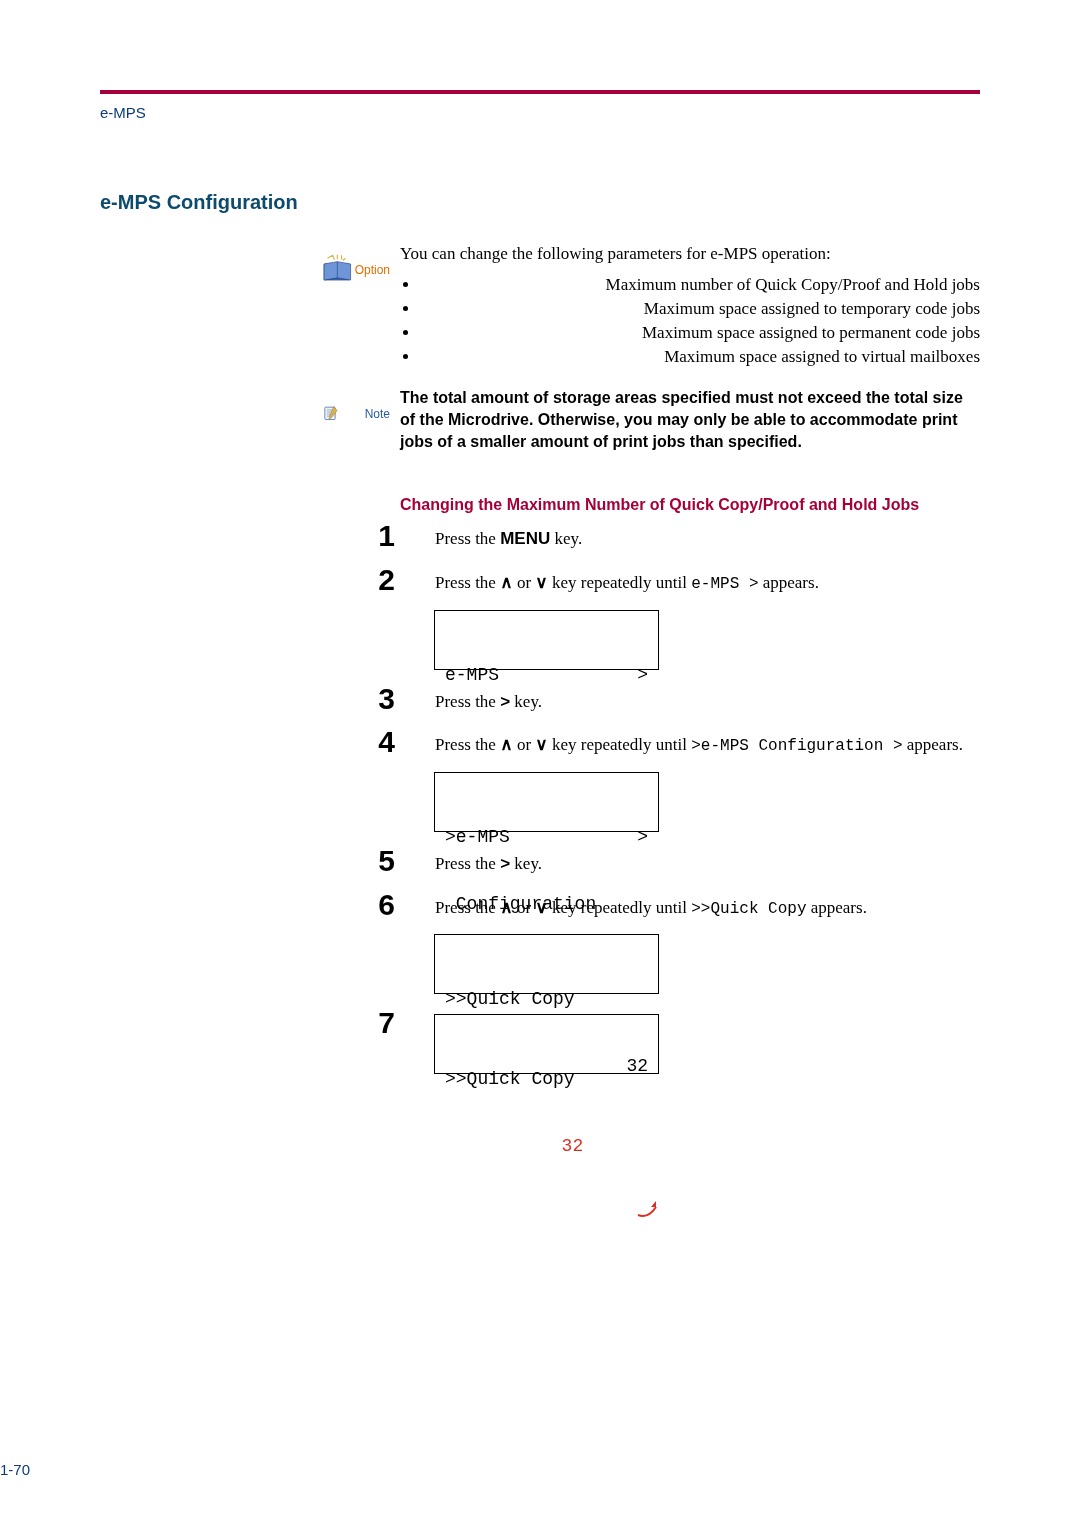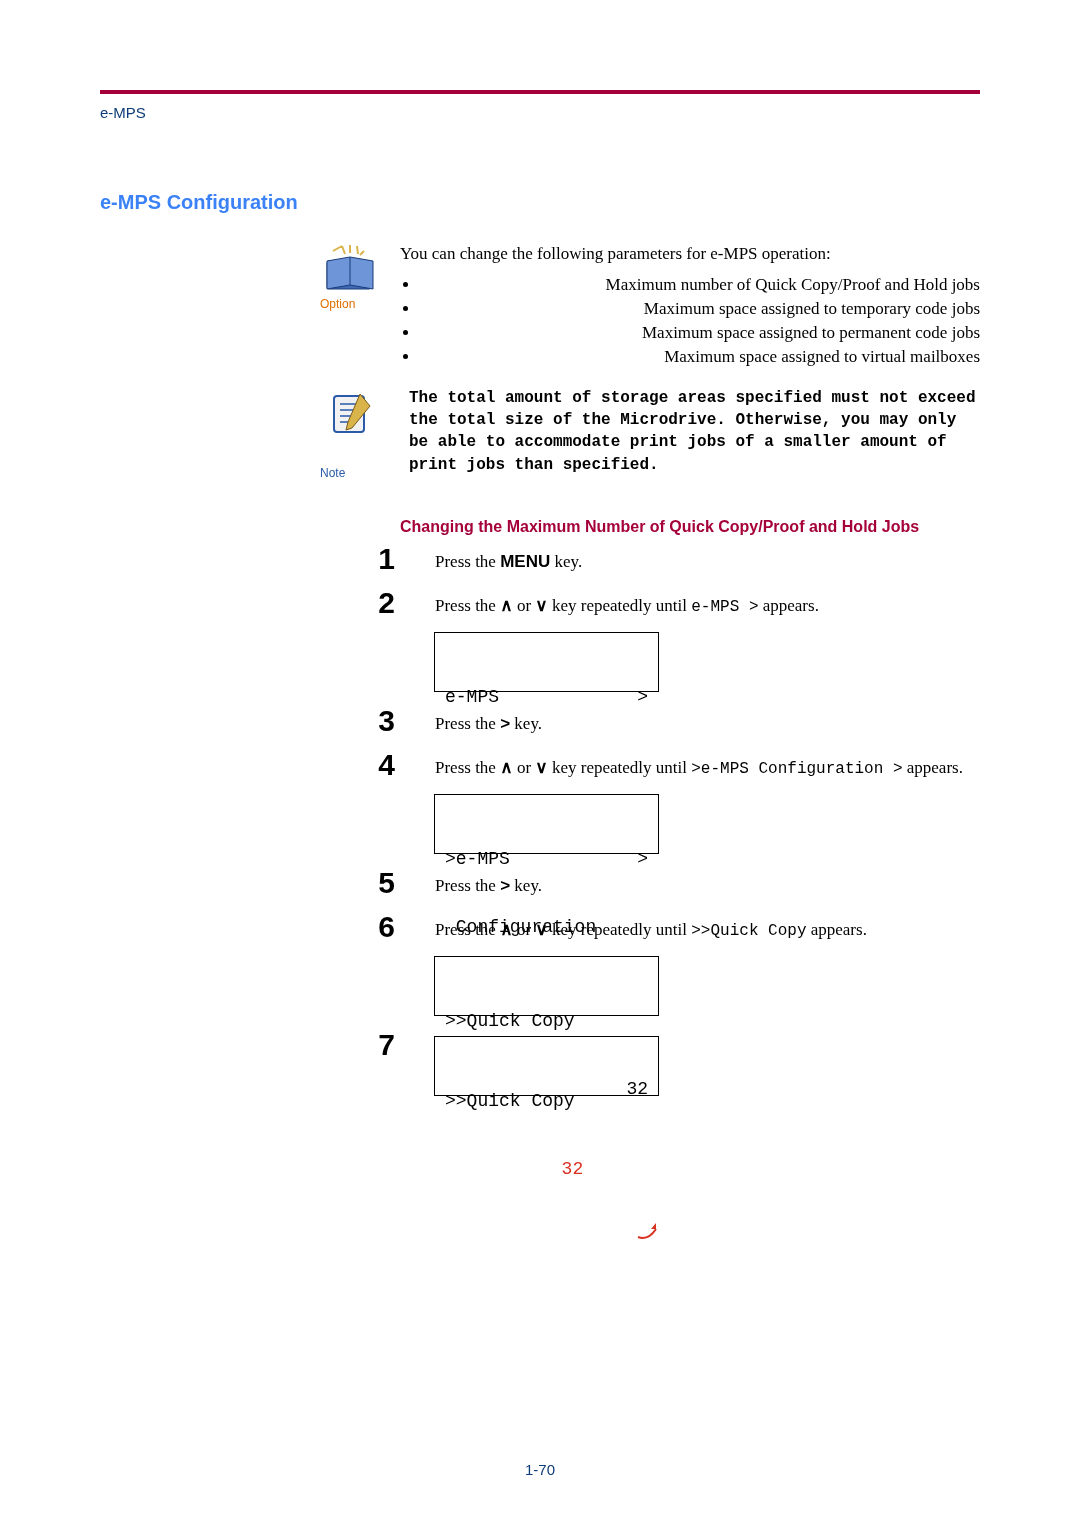--- a/index.html
+++ b/index.html
@@ -21,32 +21,33 @@
     border-top: 4px solid #a5003a;
     margin-bottom: 10px;
   }
   .header-label {
     color: #0c3c78;
     font-family: Arial, Helvetica, sans-serif;
     font-size: 15px;
     margin-bottom: 70px;
   }
   .section-title {
-    color: #3b82f6;
+    color: #0c4a6e;
     font-family: Arial, Helvetica, sans-serif;
     font-weight: bold;
     font-size: 20px;
     margin-bottom: 28px;
   }
   .icon-col {
     position: absolute;
     left: 320px;
     width: 70px;
     display: flex;
-    flex-direction: column;
+    flex-direction: row;
+    align-items: center;
   }
   .icon-svg {
     width: 60px;
     height: 52px;
   }
   .icon-label {
     font-family: Arial, Helvetica, sans-serif;
     font-size: 12px;
     color: #e07000;
     margin-top: 3px;
@@ -71,25 +72,24 @@
   .bullet-list li {
     margin-bottom: 4px;
     font-size: 17px;
   }
   .note-row {
     position: relative;
     margin-left: 300px;
     margin-bottom: 40px;
   }
   .note-bold {
-    font-family: Liberation Mono, monospace;
+    font-family: Liberation Sans, sans-serif;
     font-weight: bold;
     font-size: 16px;
     line-height: 1.4;
-    margin-left: 9px;
   }
   .sub-heading {
     color: #a5003a;
     font-family: Arial, Helvetica, sans-serif;
     font-weight: bold;
     font-size: 16px;
     line-height: 1.35;
     margin-bottom: 12px;
     margin-left: 300px;
   }
@@ -153,21 +153,20 @@
     position: absolute;
     right: -18px;
     bottom: -16px;
     width: 30px;
     height: 22px;
   }
   .page-number {
     position: absolute;
     bottom: 50px;
     left: 0; right: 0;
-    text-align: center;
     color: #0c3c78;
     font-family: Arial, Helvetica, sans-serif;
     font-size: 15px;
   }
   .chevron {
     display: inline-block;
     font-family: Arial, sans-serif;
     font-weight: bold;
   }
 </style>

